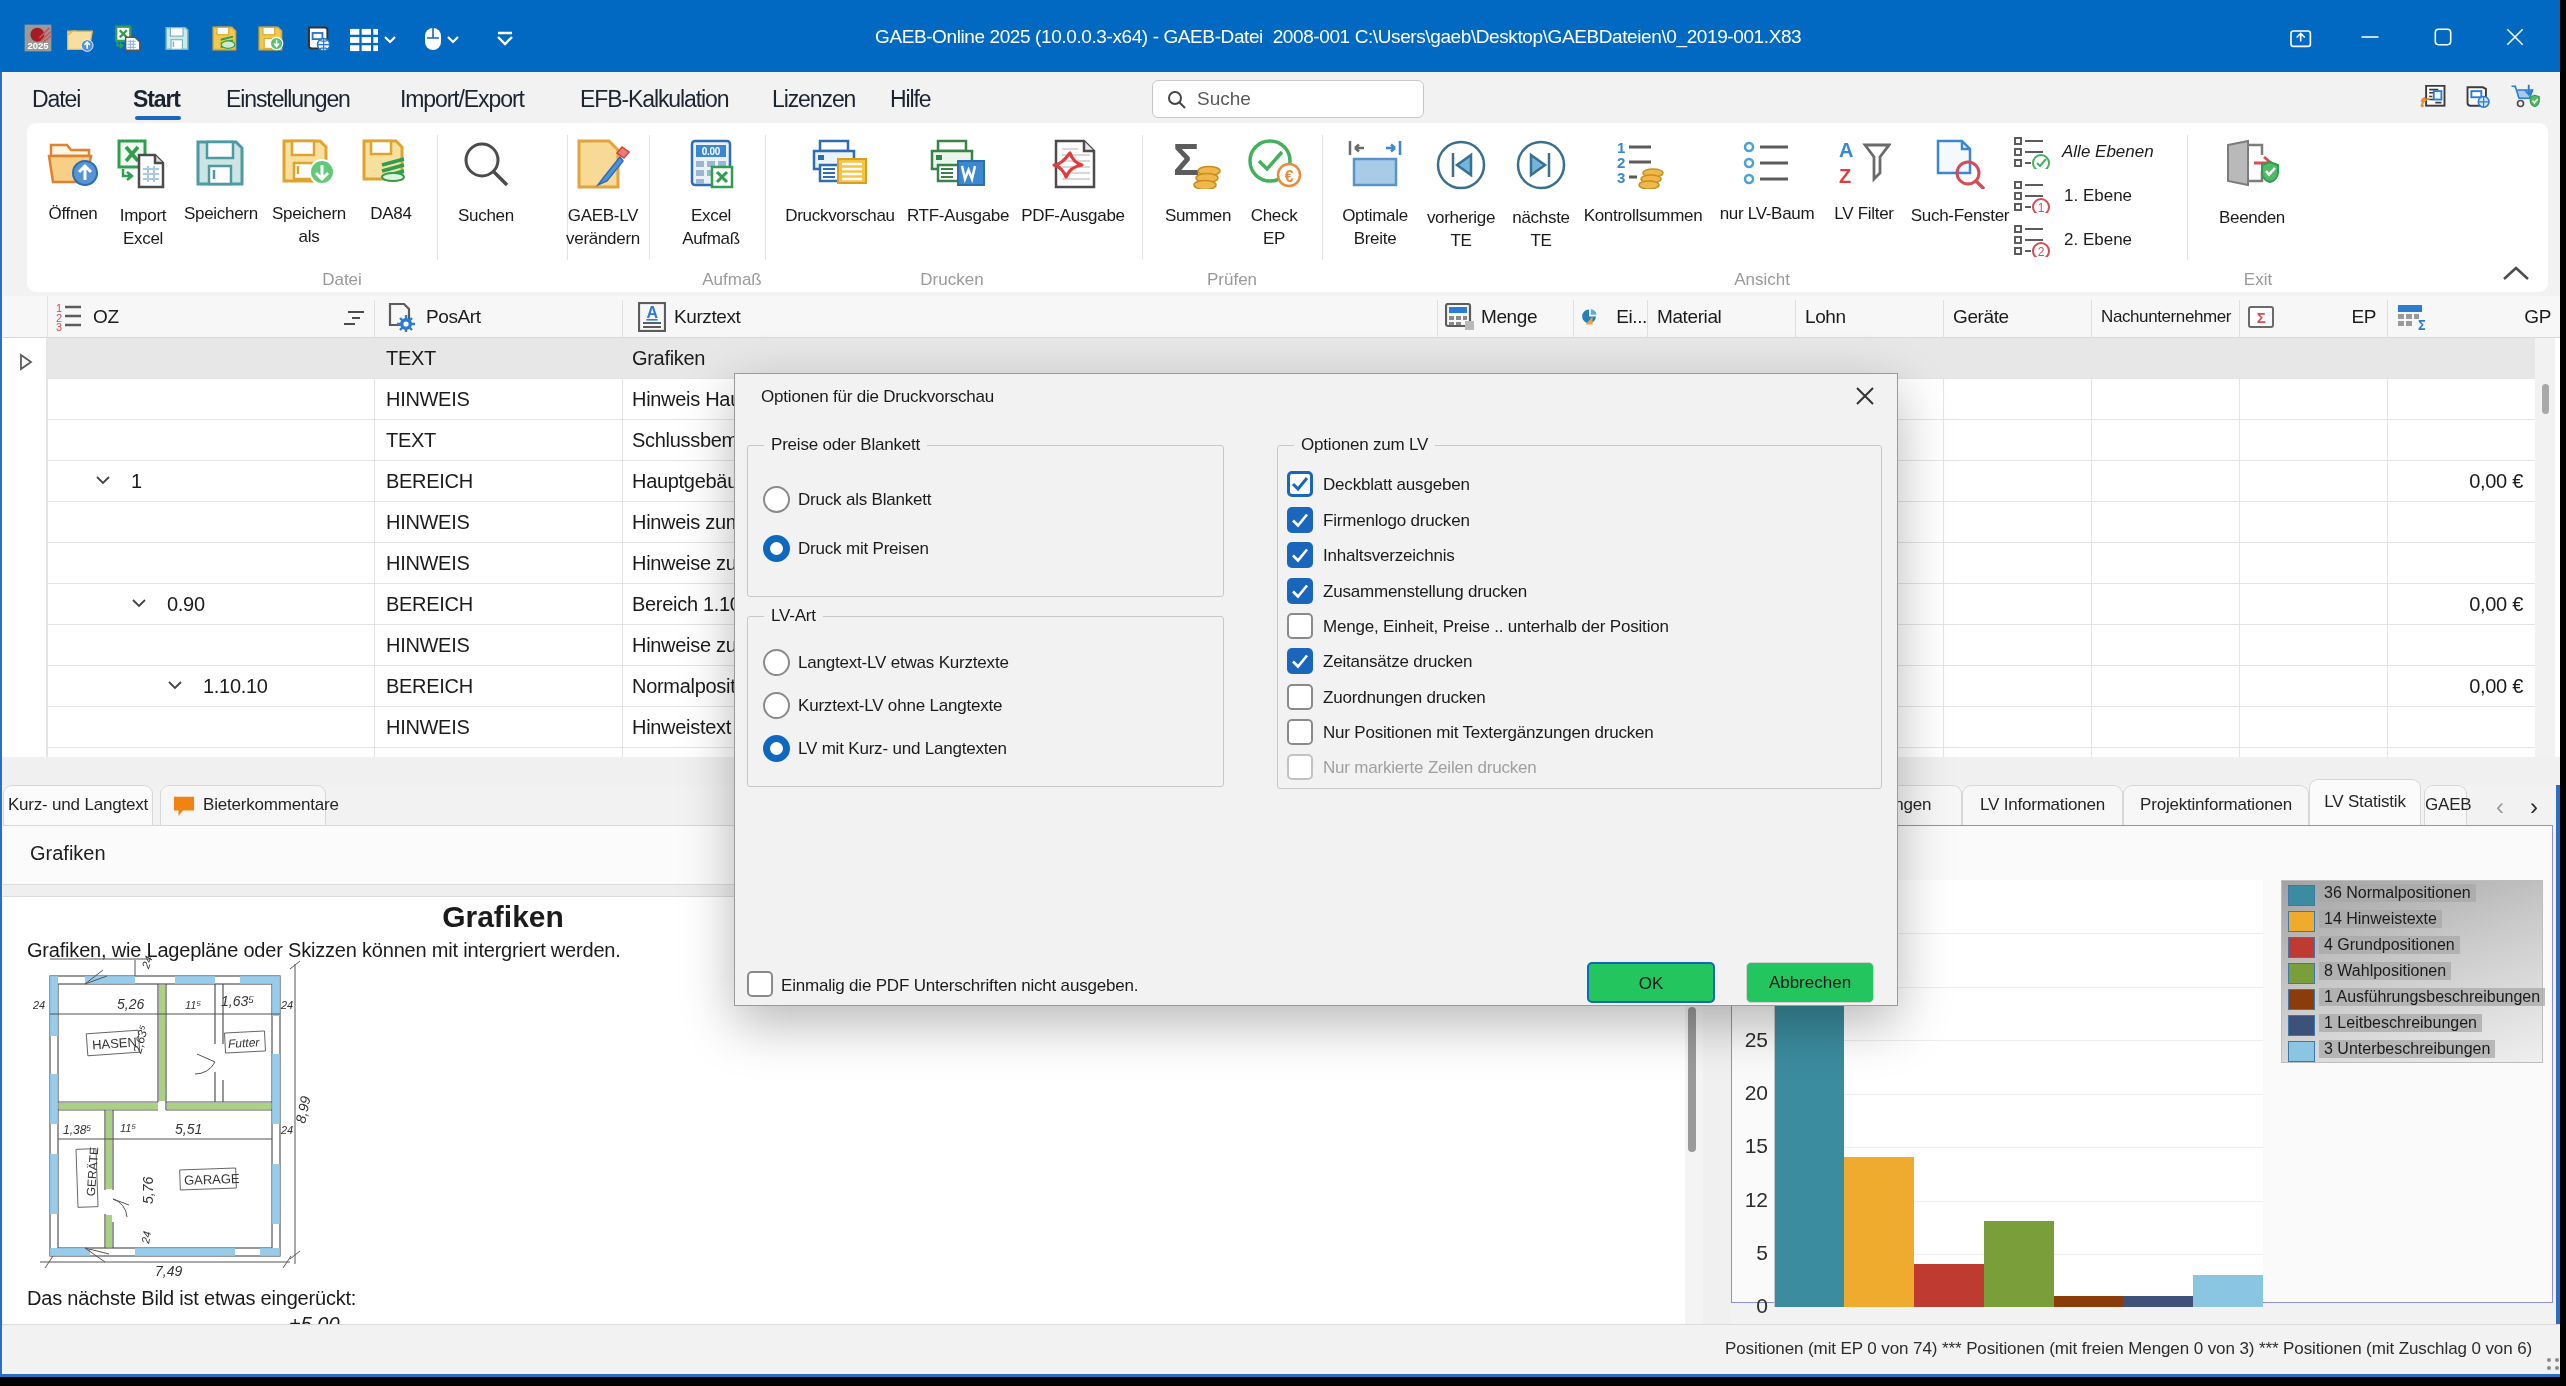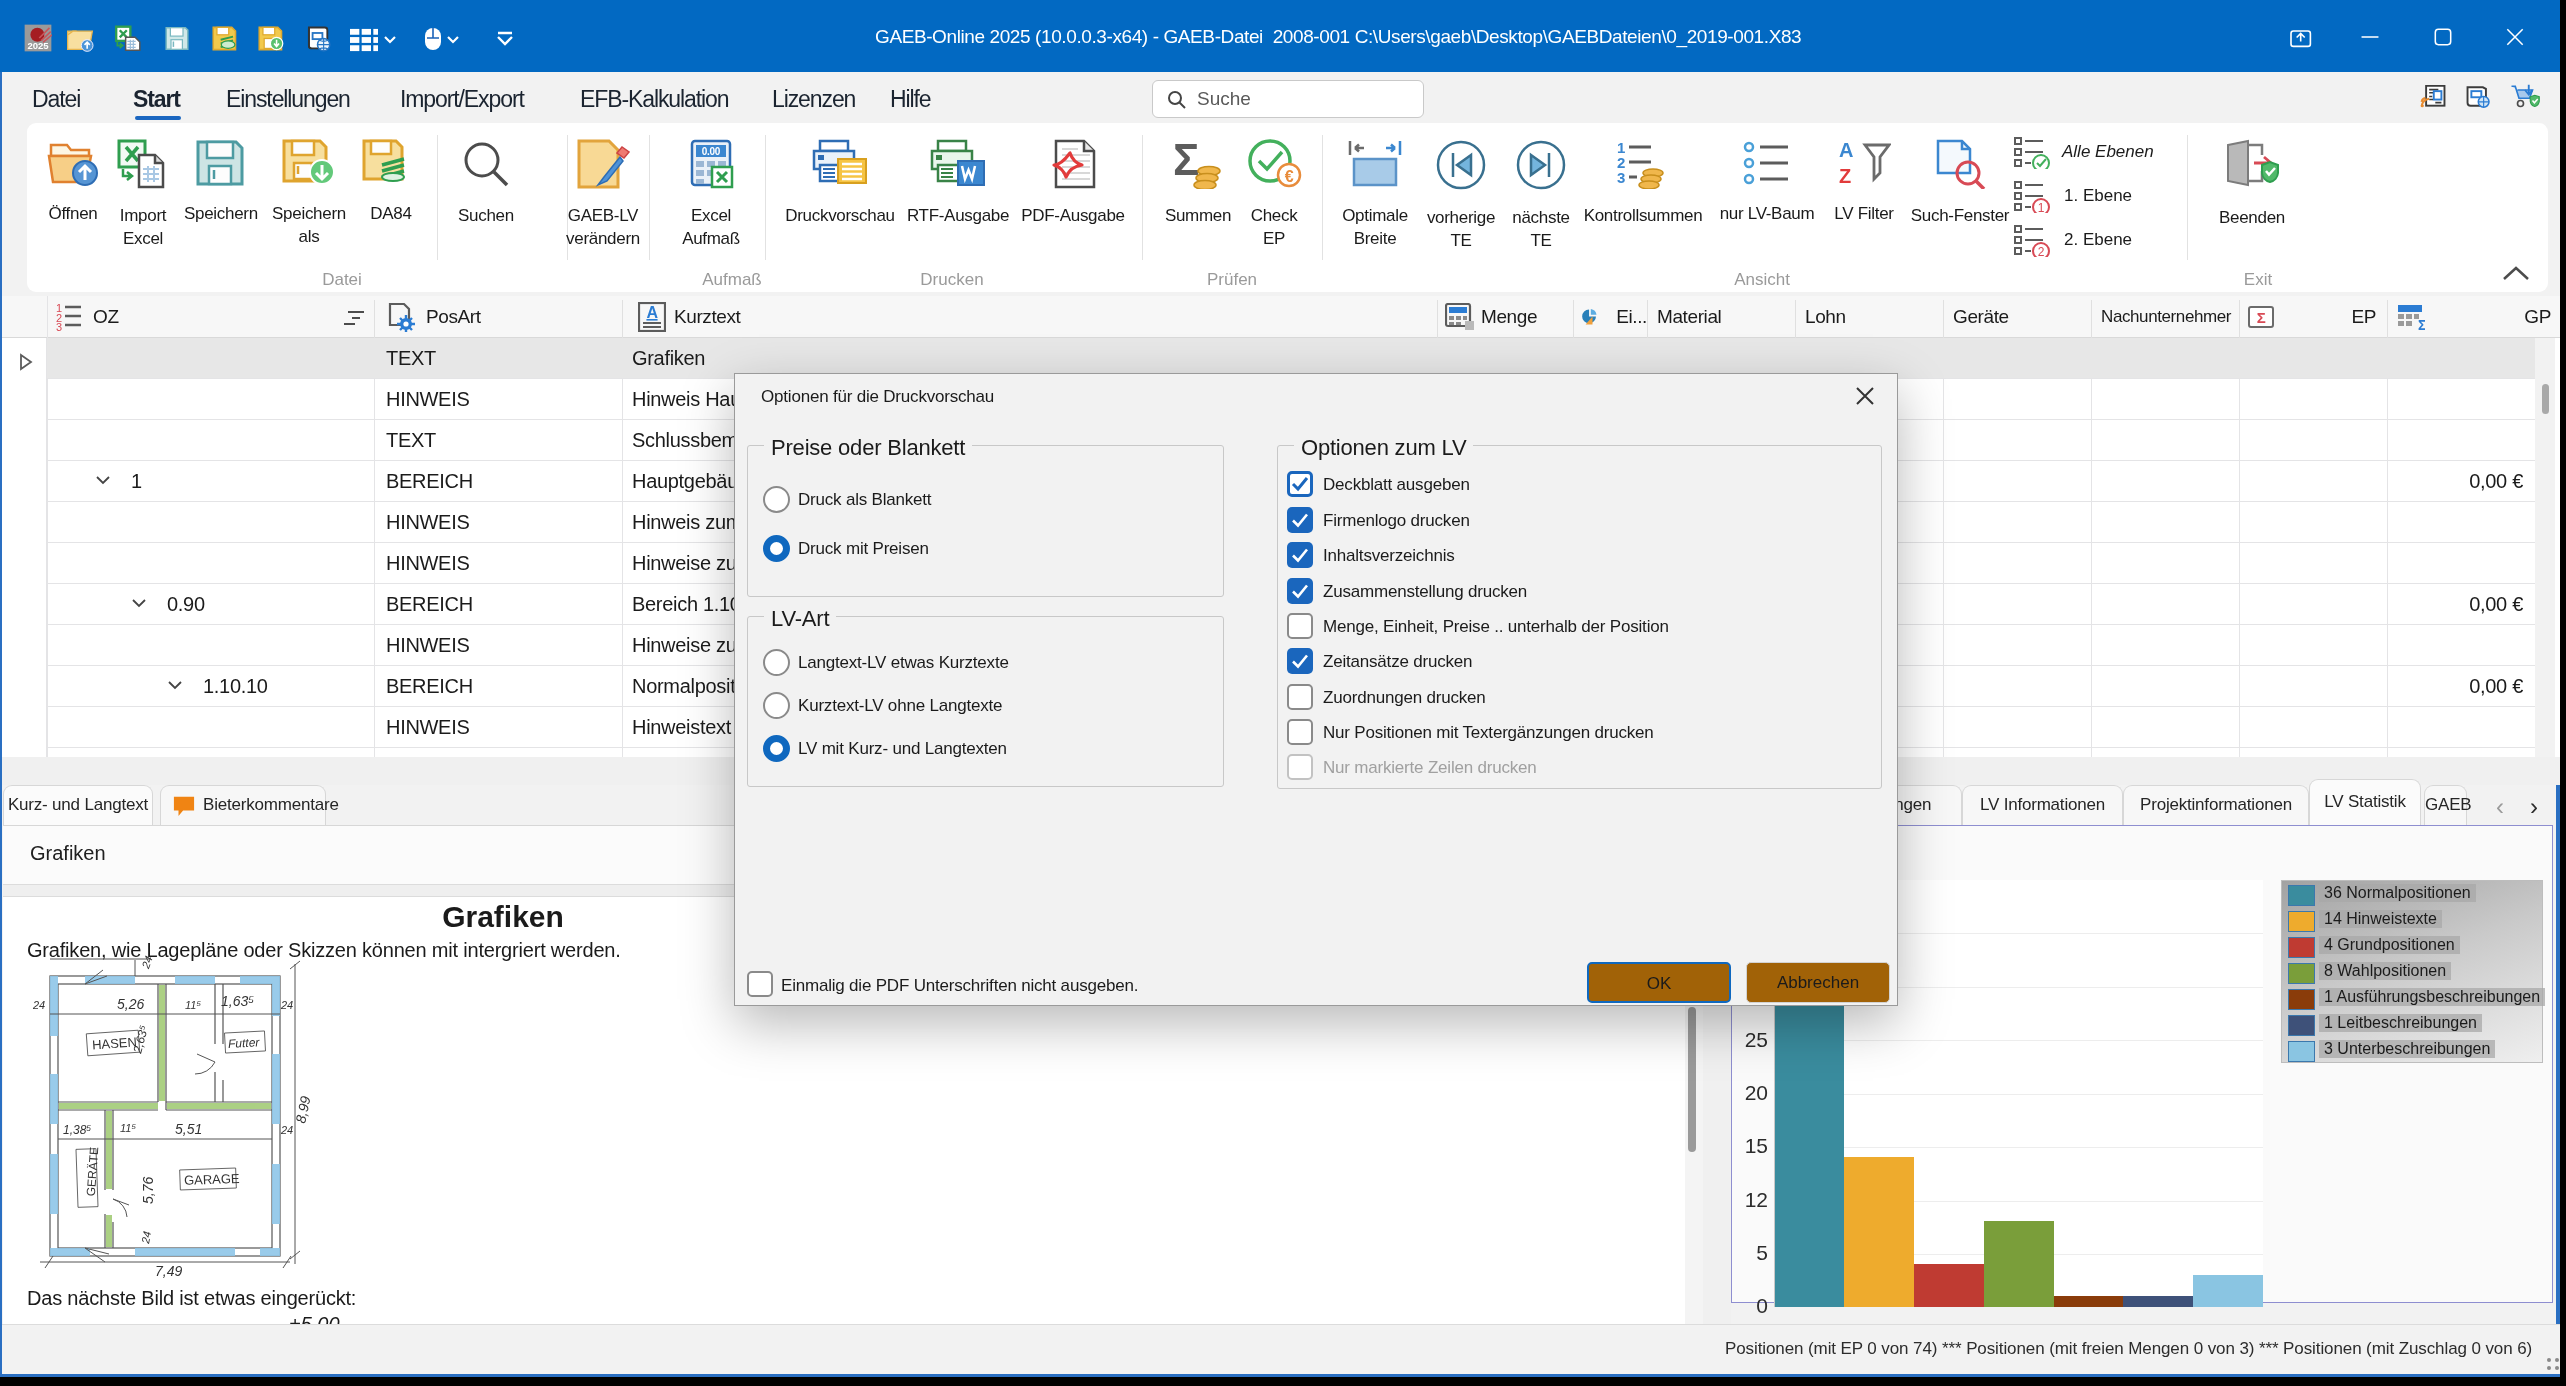--- a/index.html
+++ b/index.html
@@ -36,29 +36,29 @@
 #page { left:3px; top:897px; width:1700px; height:427px; background:#fff; overflow:hidden; }
 #chartbox { left:1731px; top:825px; width:822px; height:478px; background:#fafafa; border:1px solid #8e8ed0; }
 .bar { position:absolute; }
 .leg { position:absolute; left:549px; width:262px; height:183px; background:linear-gradient(160deg,#a2a2a2 0%,#c9c9c9 45%,#efefef 100%); border:1px solid #bdbdbd; }
 .litem { position:absolute; left:6px; height:22px; font-size:16px; }
 .lsq { position:absolute; left:0; top:0; width:27px; height:21px; border:1px solid #3b78ad; }
 .ltx { position:absolute; left:31px; top:-1px; background:rgba(168,168,168,.75); padding:0 5px; white-space:nowrap; }
 
 #dlg { left:734px; top:373px; width:1164px; height:633px; background:#f2f2f2; border:1px solid #9a9a9a; box-shadow:0 18px 50px rgba(0,0,0,.28); }
 .gbox { position:absolute; border:1px solid #c8c8c8; border-radius:3px; }
-.glab { position:absolute; top:-11px; left:16px; background:#f2f2f2; padding:0 7px; font-size:22px; letter-spacing:-0.2px; }
+.glab { position:absolute; top:-11px; left:16px; background:#f2f2f2; padding:0 7px; font-size:17px; letter-spacing:-0.2px; }
 .dtext { position:absolute; font-size:17px; letter-spacing:-0.2px; white-space:nowrap; }
 .radio { position:absolute; width:27px; height:27px; border-radius:50%; }
 .roff { border:2px solid #8a8a8a; background:#fff; }
 .ron { border:7px solid #0f68bf; background:#fff; }
 .cb { position:absolute; width:26px; height:26px; border-radius:5px; }
 .cbon { background:#15639f; background:#1a66bd; color:#fff; font-size:21px; text-align:center; line-height:26px; }
 .cboff { background:#fff; border:2px solid #8a8a8a; }
-.btn { position:absolute; width:144px; height:41px; background:#a16207; border:1px solid #d2d2d2; border-radius:5px; font-size:17px; text-align:center; line-height:39px; }
+.btn { position:absolute; width:128px; height:41px; background:#22c55e; border:1px solid #d2d2d2; border-radius:5px; font-size:17px; text-align:center; line-height:39px; }
 
 #statusbar { left:2px; top:1324px; width:2558px; height:50px; background:#f2f2f2; border-top:1px solid #dcdcdc; font-size:17px; letter-spacing:-0.1px; color:#2c2c2c; }
 </style></head>
 <body>
 <div id="winbg"></div>
 
 <div class="abs" style="left:2560px; top:0; width:6px; height:1386px; background:#000;"></div>
 <div class="abs" style="left:0; top:1377px; width:2566px; height:9px; background:#000;"></div>
 <div class="abs" style="left:0; top:72px; width:2px; height:1305px; background:#2a6fc2;"></div>
 <div class="abs" style="left:2556px; top:72px; width:4px; height:1305px; background:#2a6fc2;"></div>

